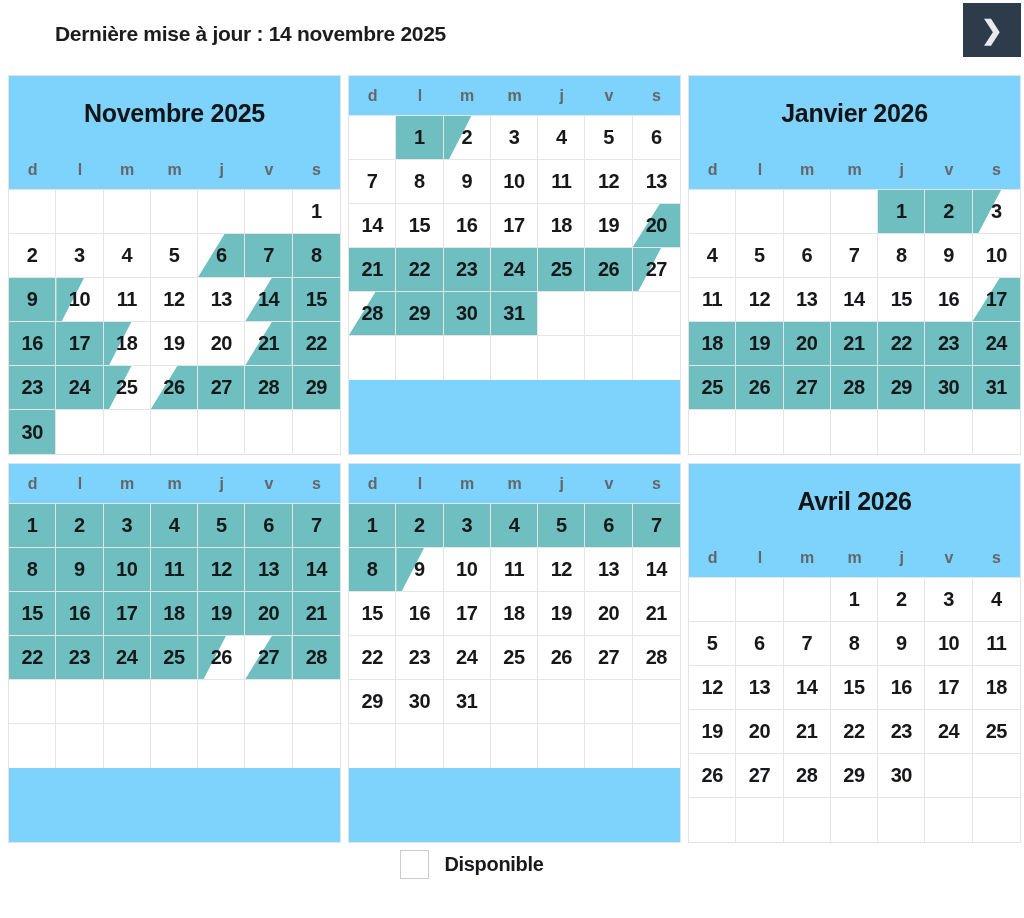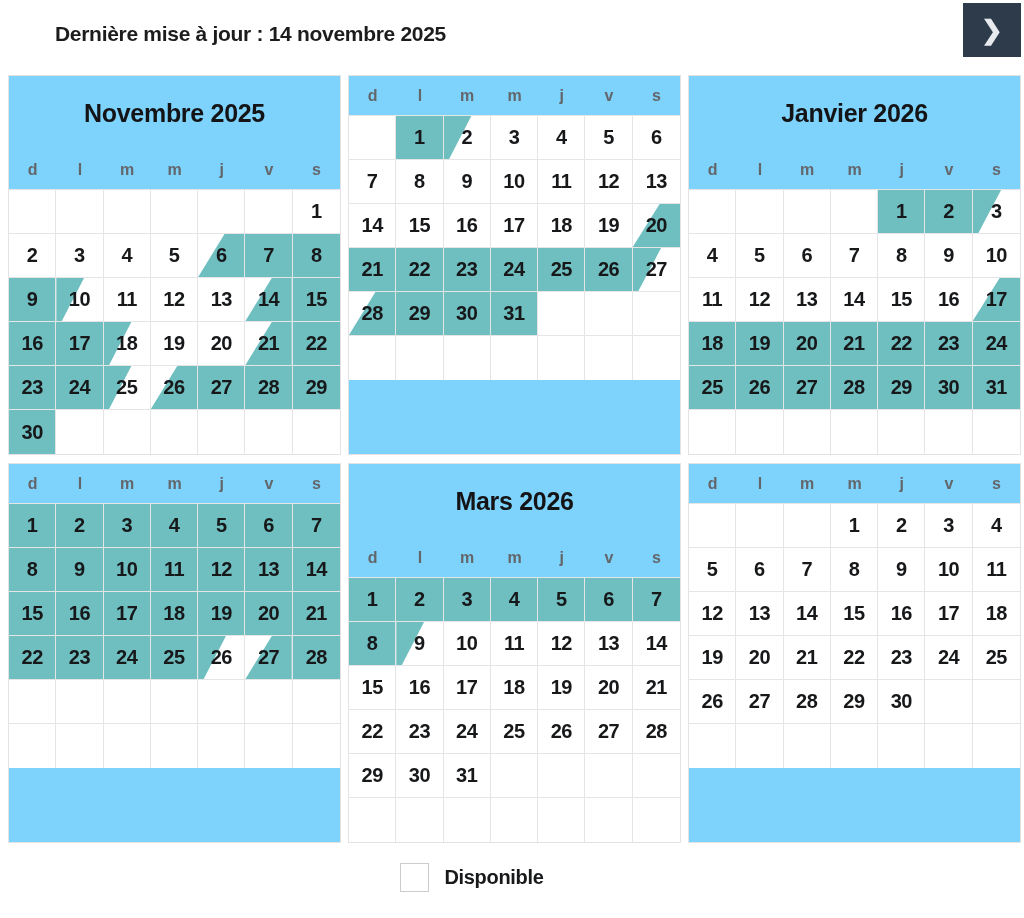--- a/index.html
+++ b/index.html
@@ -32,21 +32,21 @@
   .week:last-child .day { border-bottom:none; }
   .day .num { position:relative; z-index:1; font-size:20px; font-weight:700;
     letter-spacing:-0.5px; color:#17181a; }
   .day.f { background:var(--teal); }
   .day.ci::before, .day.co::before { content:""; position:absolute; inset:0;
     background:var(--teal); }
   .day.ci::before { clip-path:polygon(57% 0, 100% 0, 100% 100%, 0 100%); }
   .day.co::before { clip-path:polygon(0 0, 60% 0, 12% 100%, 0 100%); }
 
   .legend { display:flex; align-items:center; justify-content:center;
-    column-gap:38px; margin-top:20px; padding-right:80px; }
+    column-gap:38px; margin-top:7px; padding-right:80px; }
   .legend-item { display:flex; align-items:center; gap:15px; }
   .sw { width:29px; height:29px; display:inline-block; }
   .sw.avail { background:#ffffff; border:1px solid #cccccc; }
   .sw.unavail { background:var(--teal); }
   .legend-label { font-size:20px; font-weight:700; letter-spacing:-0.3px; color:#18191b; }
 </style>
 </head>
 <body>
 
 <div class="topbar">
@@ -649,21 +649,20 @@
         </div>
         <div class="day e">
           <span class="num"></span>
         </div>
         <div class="day e">
           <span class="num"></span>
         </div>
       </div>
     </div>
     <div class="cal">
-      <div class="cal-title">Mars 2026</div>
       <div class="weekdays">
         <span class="wd">d</span>
         <span class="wd">l</span>
         <span class="wd">m</span>
         <span class="wd">m</span>
         <span class="wd">j</span>
         <span class="wd">v</span>
         <span class="wd">s</span>
       </div>
       <div class="week">
@@ -799,20 +798,21 @@
         </div>
         <div class="day e">
           <span class="num"></span>
         </div>
         <div class="day e">
           <span class="num"></span>
         </div>
       </div>
     </div>
     <div class="cal">
+      <div class="cal-title">Avril 2026</div>
       <div class="weekdays">
         <span class="wd">d</span>
         <span class="wd">l</span>
         <span class="wd">m</span>
         <span class="wd">m</span>
         <span class="wd">j</span>
         <span class="wd">v</span>
         <span class="wd">s</span>
       </div>
       <div class="week">

